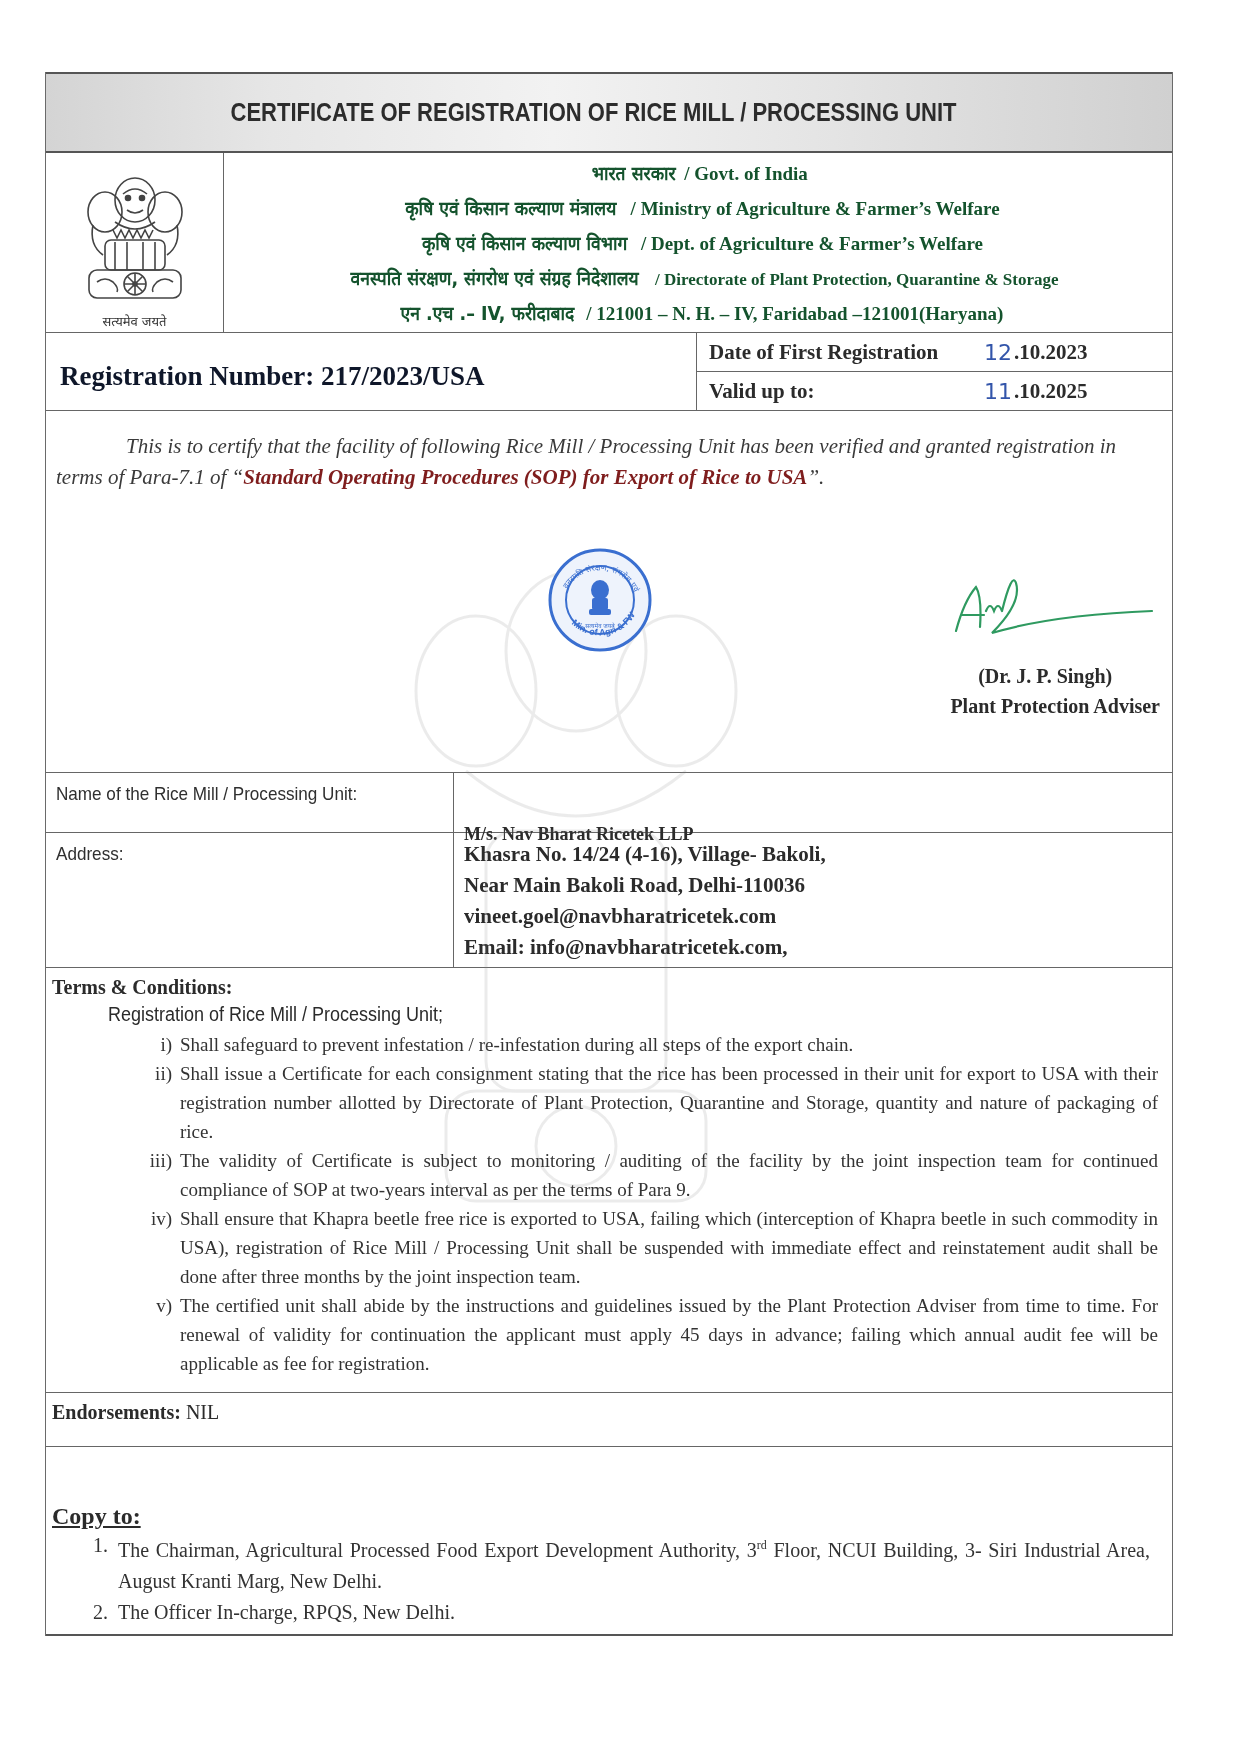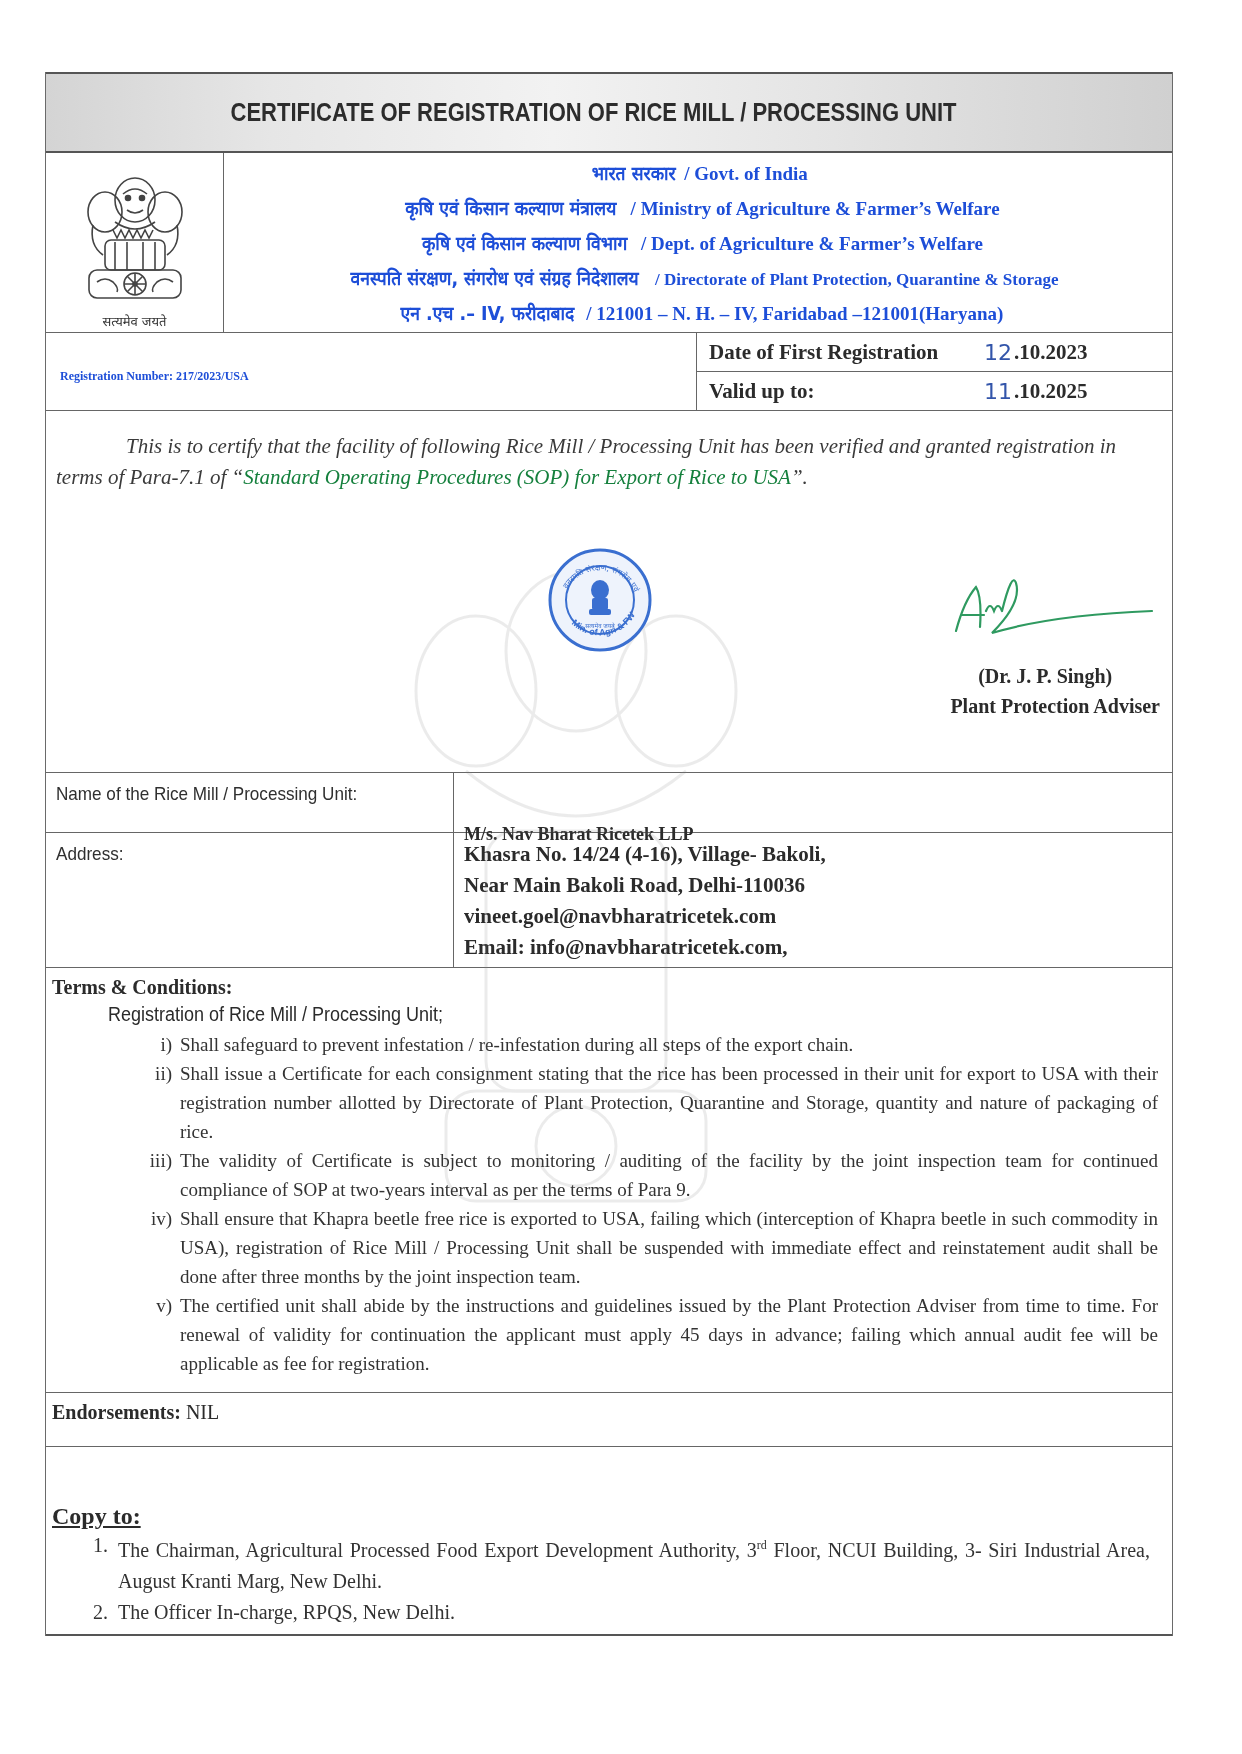--- a/index.html
+++ b/index.html
@@ -14,39 +14,39 @@
     display: flex; align-items: center; justify-content: center; }
   .title-bar .title { font-family: "Liberation Sans", sans-serif; font-size: 25px; font-weight: bold;
     letter-spacing: 0px; transform: scaleX(0.88); color: #2c2c2c; margin-left: -30px; }
 
   
   .header-row { display: flex; height: 180px; border-bottom: 1.5px solid #666; }
   .emblem-cell { width: 178px; border-right: 1.5px solid #666; display: flex; flex-direction: column; align-items: center; justify-content: flex-end; padding-bottom: 2px; }
   .emblem-cell svg { width: 120px; height: 140px; }
   .emblem-motto { font-family: "DejaVu Sans", sans-serif; font-size: 13px; color: #333; margin-top: 2px; }
   .gov-lines { flex: 1; display: flex; flex-direction: column; align-items: center; justify-content: space-around; padding: 2px 0; }
-  .gov-line { font-family: "Liberation Serif", serif; font-weight: bold; font-size: 19px; color: #1d4ed8; white-space: nowrap; }
+  .gov-line { font-family: "Liberation Serif", serif; font-weight: bold; font-size: 19px; color: #14532d; white-space: nowrap; }
   .gov-line .hi { font-family: "DejaVu Sans", sans-serif; font-weight: bold; font-size: 19px; transform: scaleX(0.92); display: inline-block; }
   .gov-line.small { font-size: 17px; }
 
   
   .reg-row { display: flex; height: 78px; border-bottom: 1.5px solid #666; }
   .reg-number { flex: 0 0 650px; display: flex; align-items: center; padding-left: 14px;
-    font-weight: bold; font-size: 12px; color: #1d4ed8; padding-top: 10px; }
+    font-weight: bold; font-size: 27px; color: #0f172a; padding-top: 10px; }
   .reg-dates { flex: 1; border-left: 1.5px solid #666; display: flex; flex-direction: column; }
   .date-row { flex: 1; display: flex; align-items: center; padding-left: 12px; font-weight: bold; font-size: 21px; color: #2b2b2b; }
   .date-row + .date-row { border-top: 1.5px solid #666; }
   .date-label { width: 275px; }
   .date-day { font-family: "DejaVu Sans", sans-serif; font-weight: normal; color: #3355aa; font-size: 22px; width: 30px; display: inline-block; }
   .date-rest { }
 
   
   .certify-block { height: 362px; position: relative; border-bottom: 1.5px solid #666; }
   .certify-text { position: absolute; left: 10px; right: 10px; top: 20px; font-style: italic; font-size: 21px; line-height: 31px; color: #3a3a3a; text-indent: 70px; }
-  .certify-text b { font-weight: normal; color: #15803d; }
+  .certify-text b { font-weight: bold; color: #7f1d1d; }
 
   .watermark { position: absolute; left: 360px; top: 120px; width: 340px; height: 760px; opacity: 0.16; }
 
   .stamp { position: absolute; left: 500px; top: 135px; width: 108px; height: 108px; }
   .signature { position: absolute; left: 890px; top: 160px; width: 240px; height: 70px; }
   .signatory { position: absolute; right: 12px; top: 250px; text-align: center; font-weight: bold; font-size: 20px; line-height: 30px; color: #2b2b2b; }
   .signatory .name { margin-right: 20px; }
 
   
   .info-row { display: flex; border-bottom: 1.5px solid #666; }

